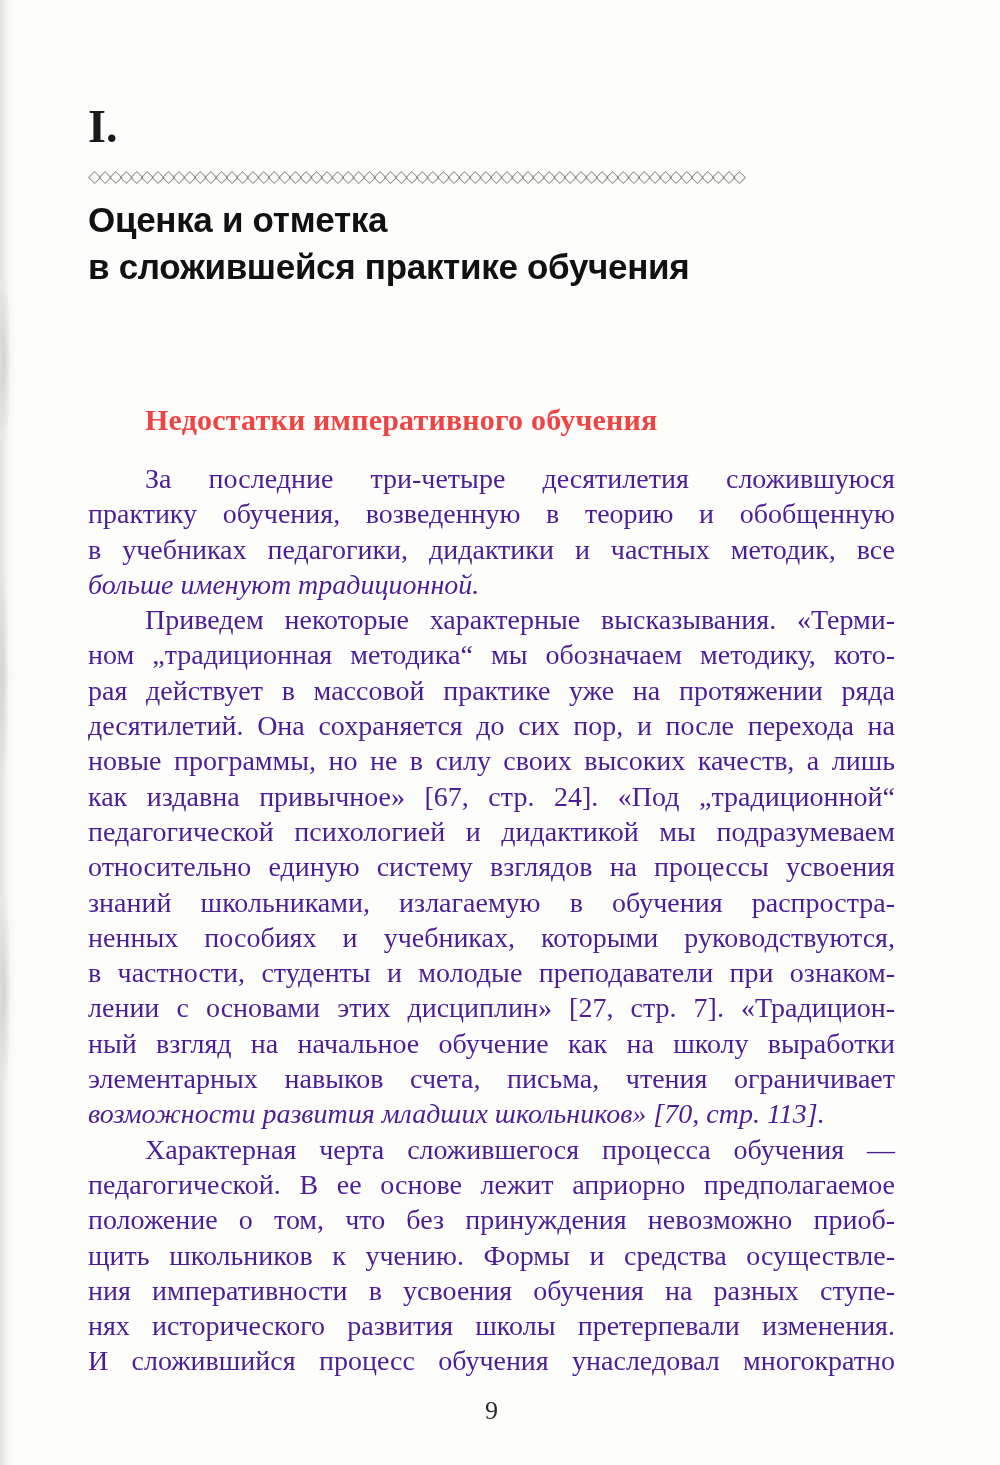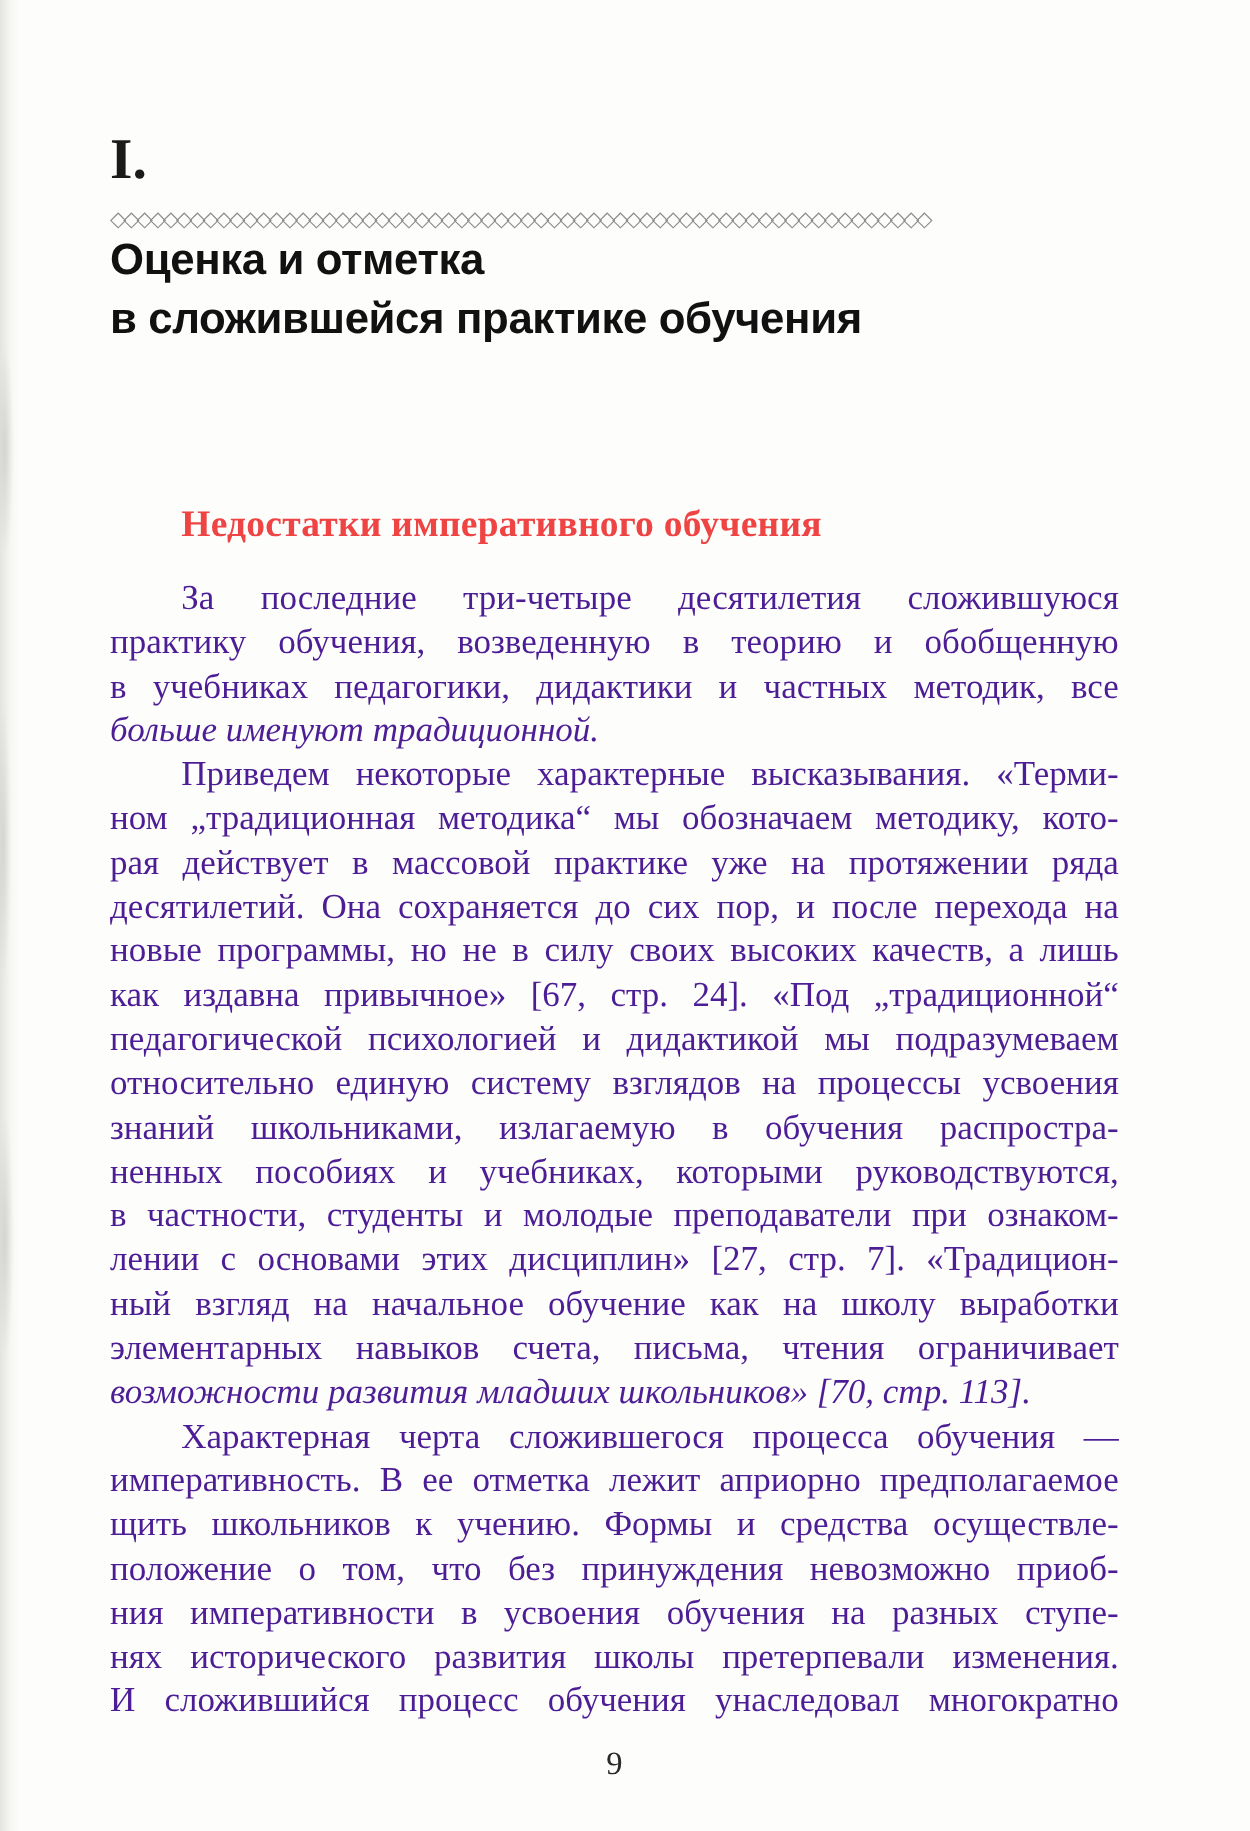--- a/index.html
+++ b/index.html
@@ -57,21 +57,21 @@
     white-space: nowrap;
     font-family: "DejaVu Sans", sans-serif;
     font-size: 17px;
     line-height: 24px;
     letter-spacing: -2.5px;
     color: #8d8d8b;
   }
   .chapter-title {
     position: absolute;
     left: 0;
-    top: 184px;
+    top: 196px;
     width: 807px;
     font-family: "Liberation Sans", sans-serif;
     font-weight: 700;
     font-size: 35px;
     line-height: 47px;
     color: #111111;
     letter-spacing: -0.3px;
   }
   .section-heading {
     position: absolute;
@@ -150,23 +150,23 @@
         <div class="line">знаний школьниками, излагаемую в обучения распростра-</div>
         <div class="line">ненных пособиях и учебниках, которыми руководствуются,</div>
         <div class="line">в частности, студенты и молодые преподаватели при ознаком-</div>
         <div class="line">лении с основами этих дисциплин» [27, стр. 7]. «Традицион-</div>
         <div class="line">ный взгляд на начальное обучение как на школу выработки</div>
         <div class="line">элементарных навыков счета, письма, чтения ограничивает</div>
         <div class="line lastleft">возможности развития младших школьников» [70, стр. 113].</div>
       </div>
       <div class="para">
         <div class="line first">Характерная черта сложившегося процесса обучения —</div>
-        <div class="line">императивность. В ее отметка лежит априорно предполагаемое</div>
+        <div class="line">педагогической. В ее основе лежит априорно предполагаемое</div>
+        <div class="line">положение о том, что без принуждения невозможно приоб-</div>
         <div class="line">щить школьников к учению. Формы и средства осуществле-</div>
-        <div class="line">положение о том, что без принуждения невозможно приоб-</div>
         <div class="line">ния императивности в усвоения обучения на разных ступе-</div>
         <div class="line">нях исторического развития школы претерпевали изменения.</div>
         <div class="line">И сложившийся процесс обучения унаследовал многократно</div>
       </div>
     </div>
 
   <div class="page-number">9</div>
 
 </div>
 

